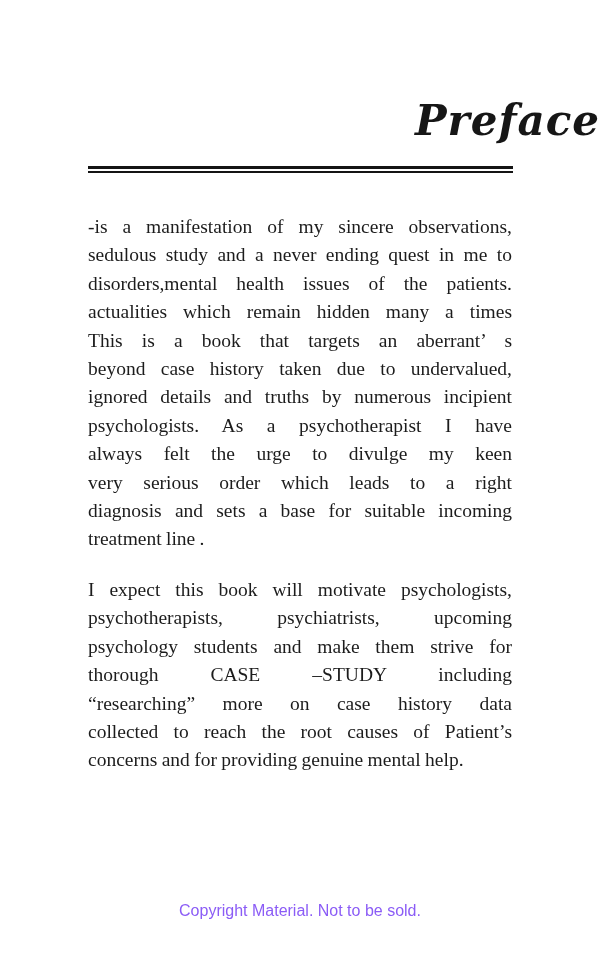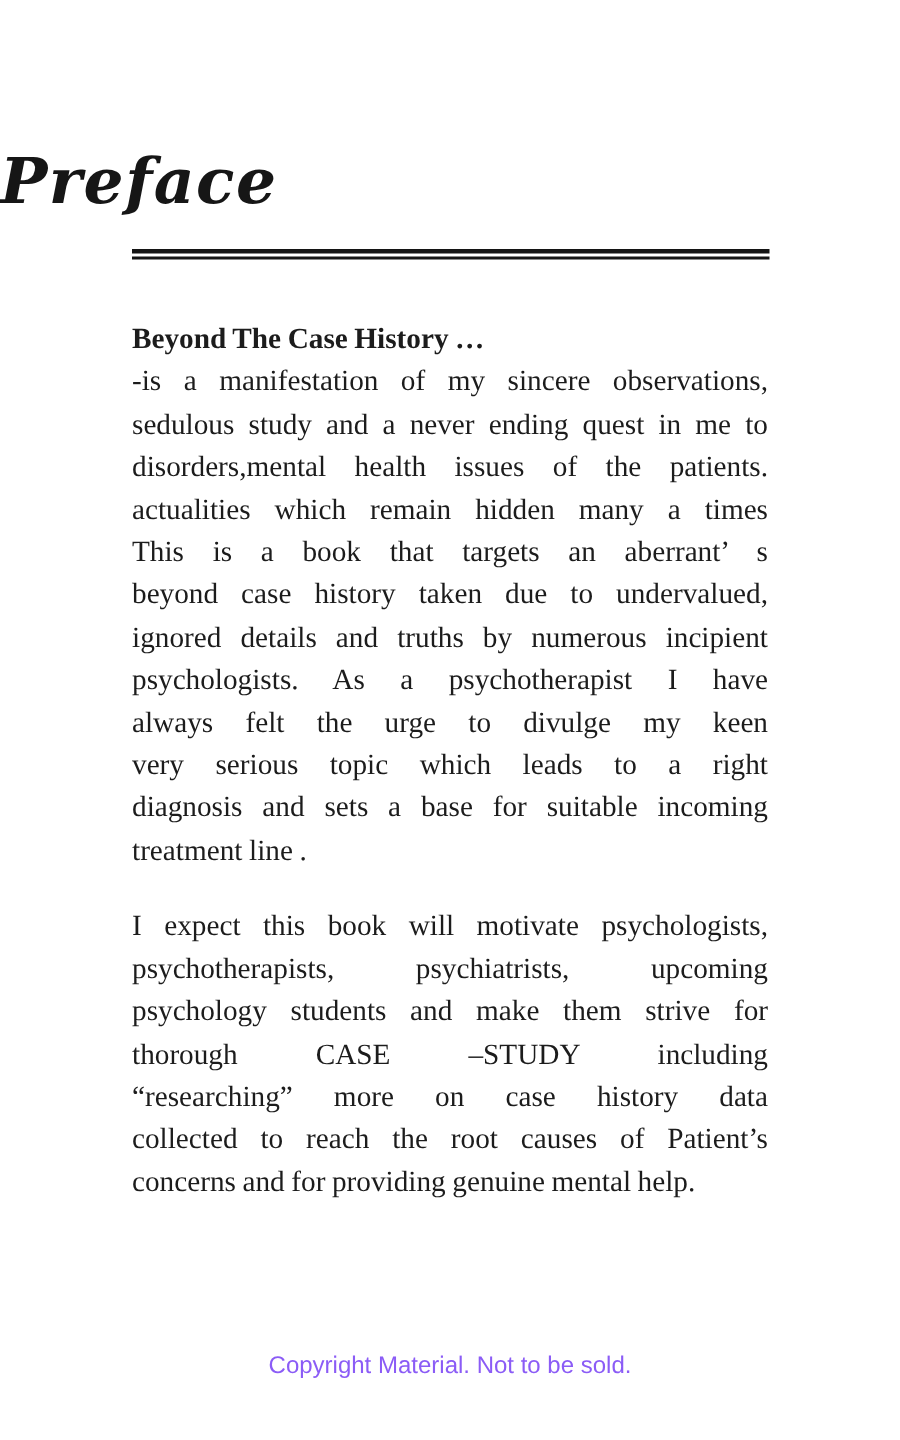--- a/index.html
+++ b/index.html
@@ -11,21 +11,21 @@
     overflow: hidden;
   }
   .page {
     position: relative;
     width: 600px; height: 960px;
     background: #ffffff;
   }
   .title {
     position: absolute;
     top: 96px; left: 0; width: 100%;
-    text-align: left;
+    text-align: right;
     font-family: "DejaVu Serif", serif;
     font-style: italic;
     font-weight: 700;
     font-size: 42px;
     letter-spacing: 1px;
     color: #161616;
   }
   .rule {
     position: absolute;
     top: 166px; left: 88px; width: 425px;
@@ -67,33 +67,32 @@
 <body>
 
 <div class="page">
 
   <div class="title">Preface</div>
 
   <div class="rule"></div>
 
   <div class="content">
 
-    <div class="section-heading">Beyond The Case History …</div>
 
     <div class="para">
         <div class="line">-is a manifestation of my sincere observations,</div>
         <div class="line">sedulous study and a never ending quest in me to</div>
         <div class="line">disorders,mental health issues of the patients.</div>
         <div class="line">actualities which remain hidden many a times</div>
         <div class="line">This is a book that targets an aberrant’ s</div>
         <div class="line">beyond case history taken due to undervalued,</div>
         <div class="line">ignored details and truths by numerous incipient</div>
         <div class="line">psychologists. As a psychotherapist I have</div>
         <div class="line">always felt the urge to divulge my keen</div>
-        <div class="line">very serious topic which leads to a right</div>
+        <div class="line">very serious order which leads to a right</div>
         <div class="line">diagnosis and sets a base for suitable incoming</div>
         <div class="line last">treatment line .</div>
       </div>
 
     <div class="para">
         <div class="line">I expect this book will motivate psychologists,</div>
         <div class="line">psychotherapists, psychiatrists, upcoming</div>
         <div class="line">psychology students and make them strive for</div>
         <div class="line">thorough CASE –STUDY including</div>
         <div class="line">“researching” more on case history data</div>

